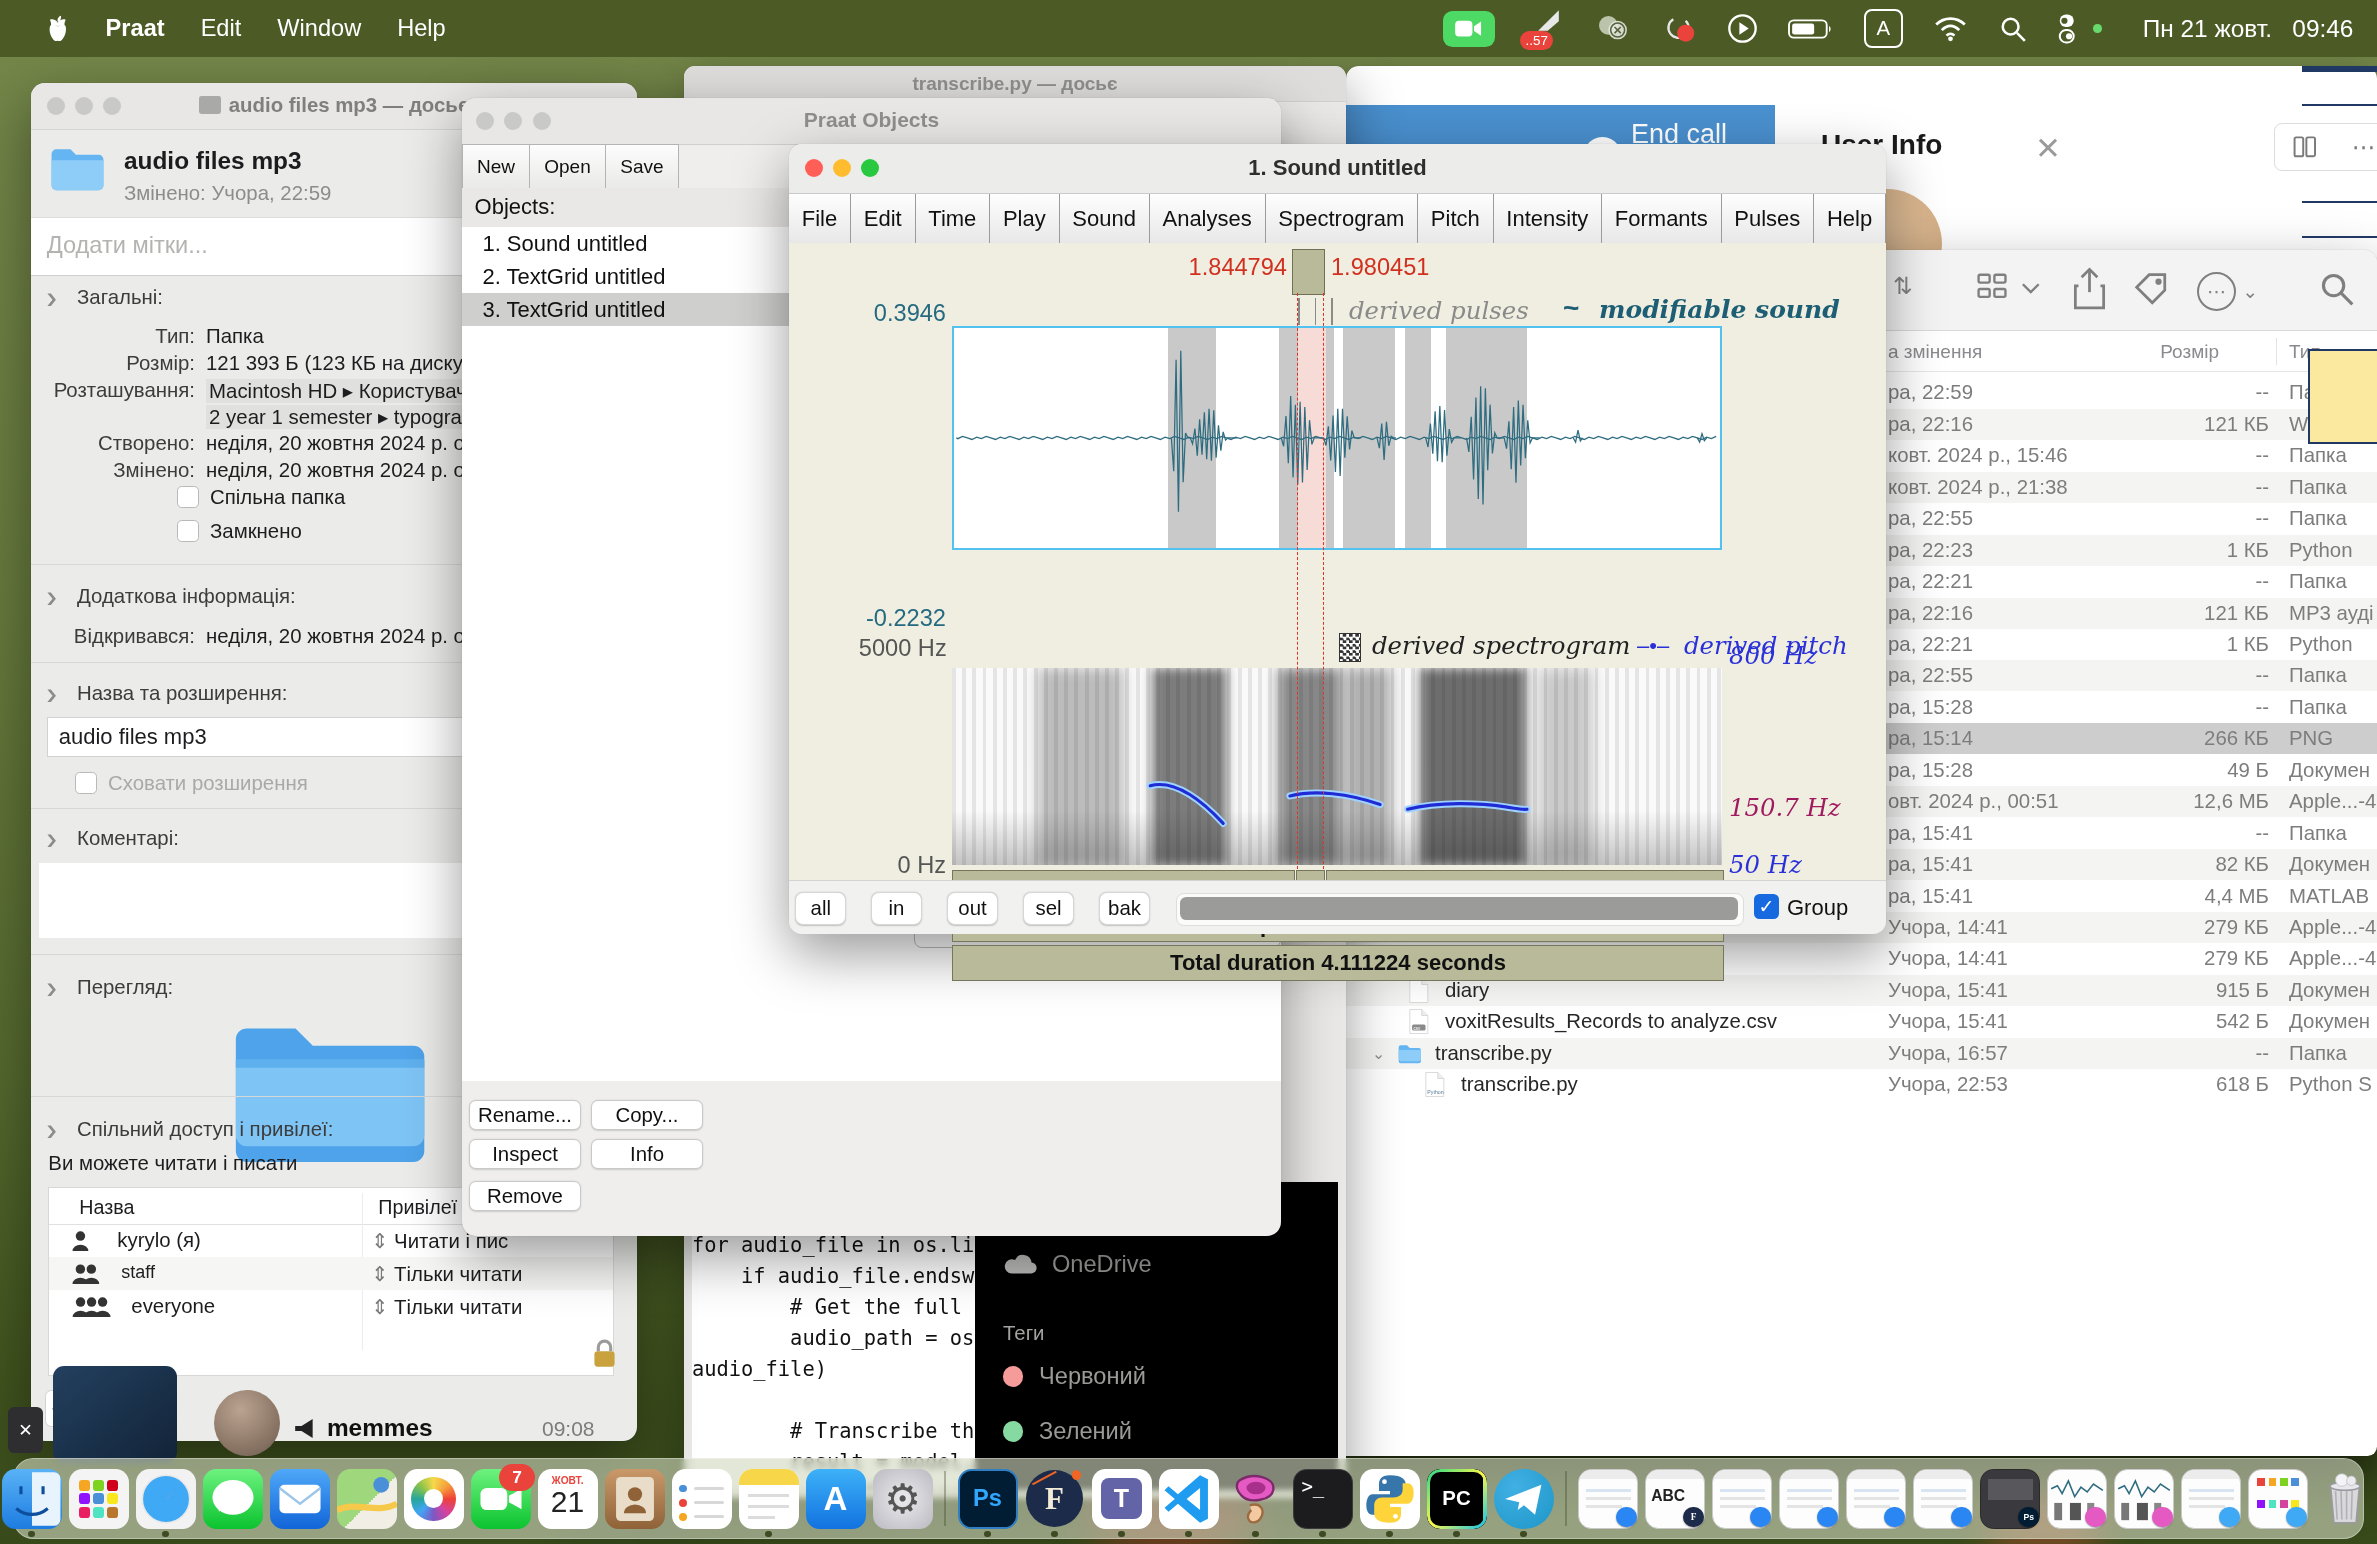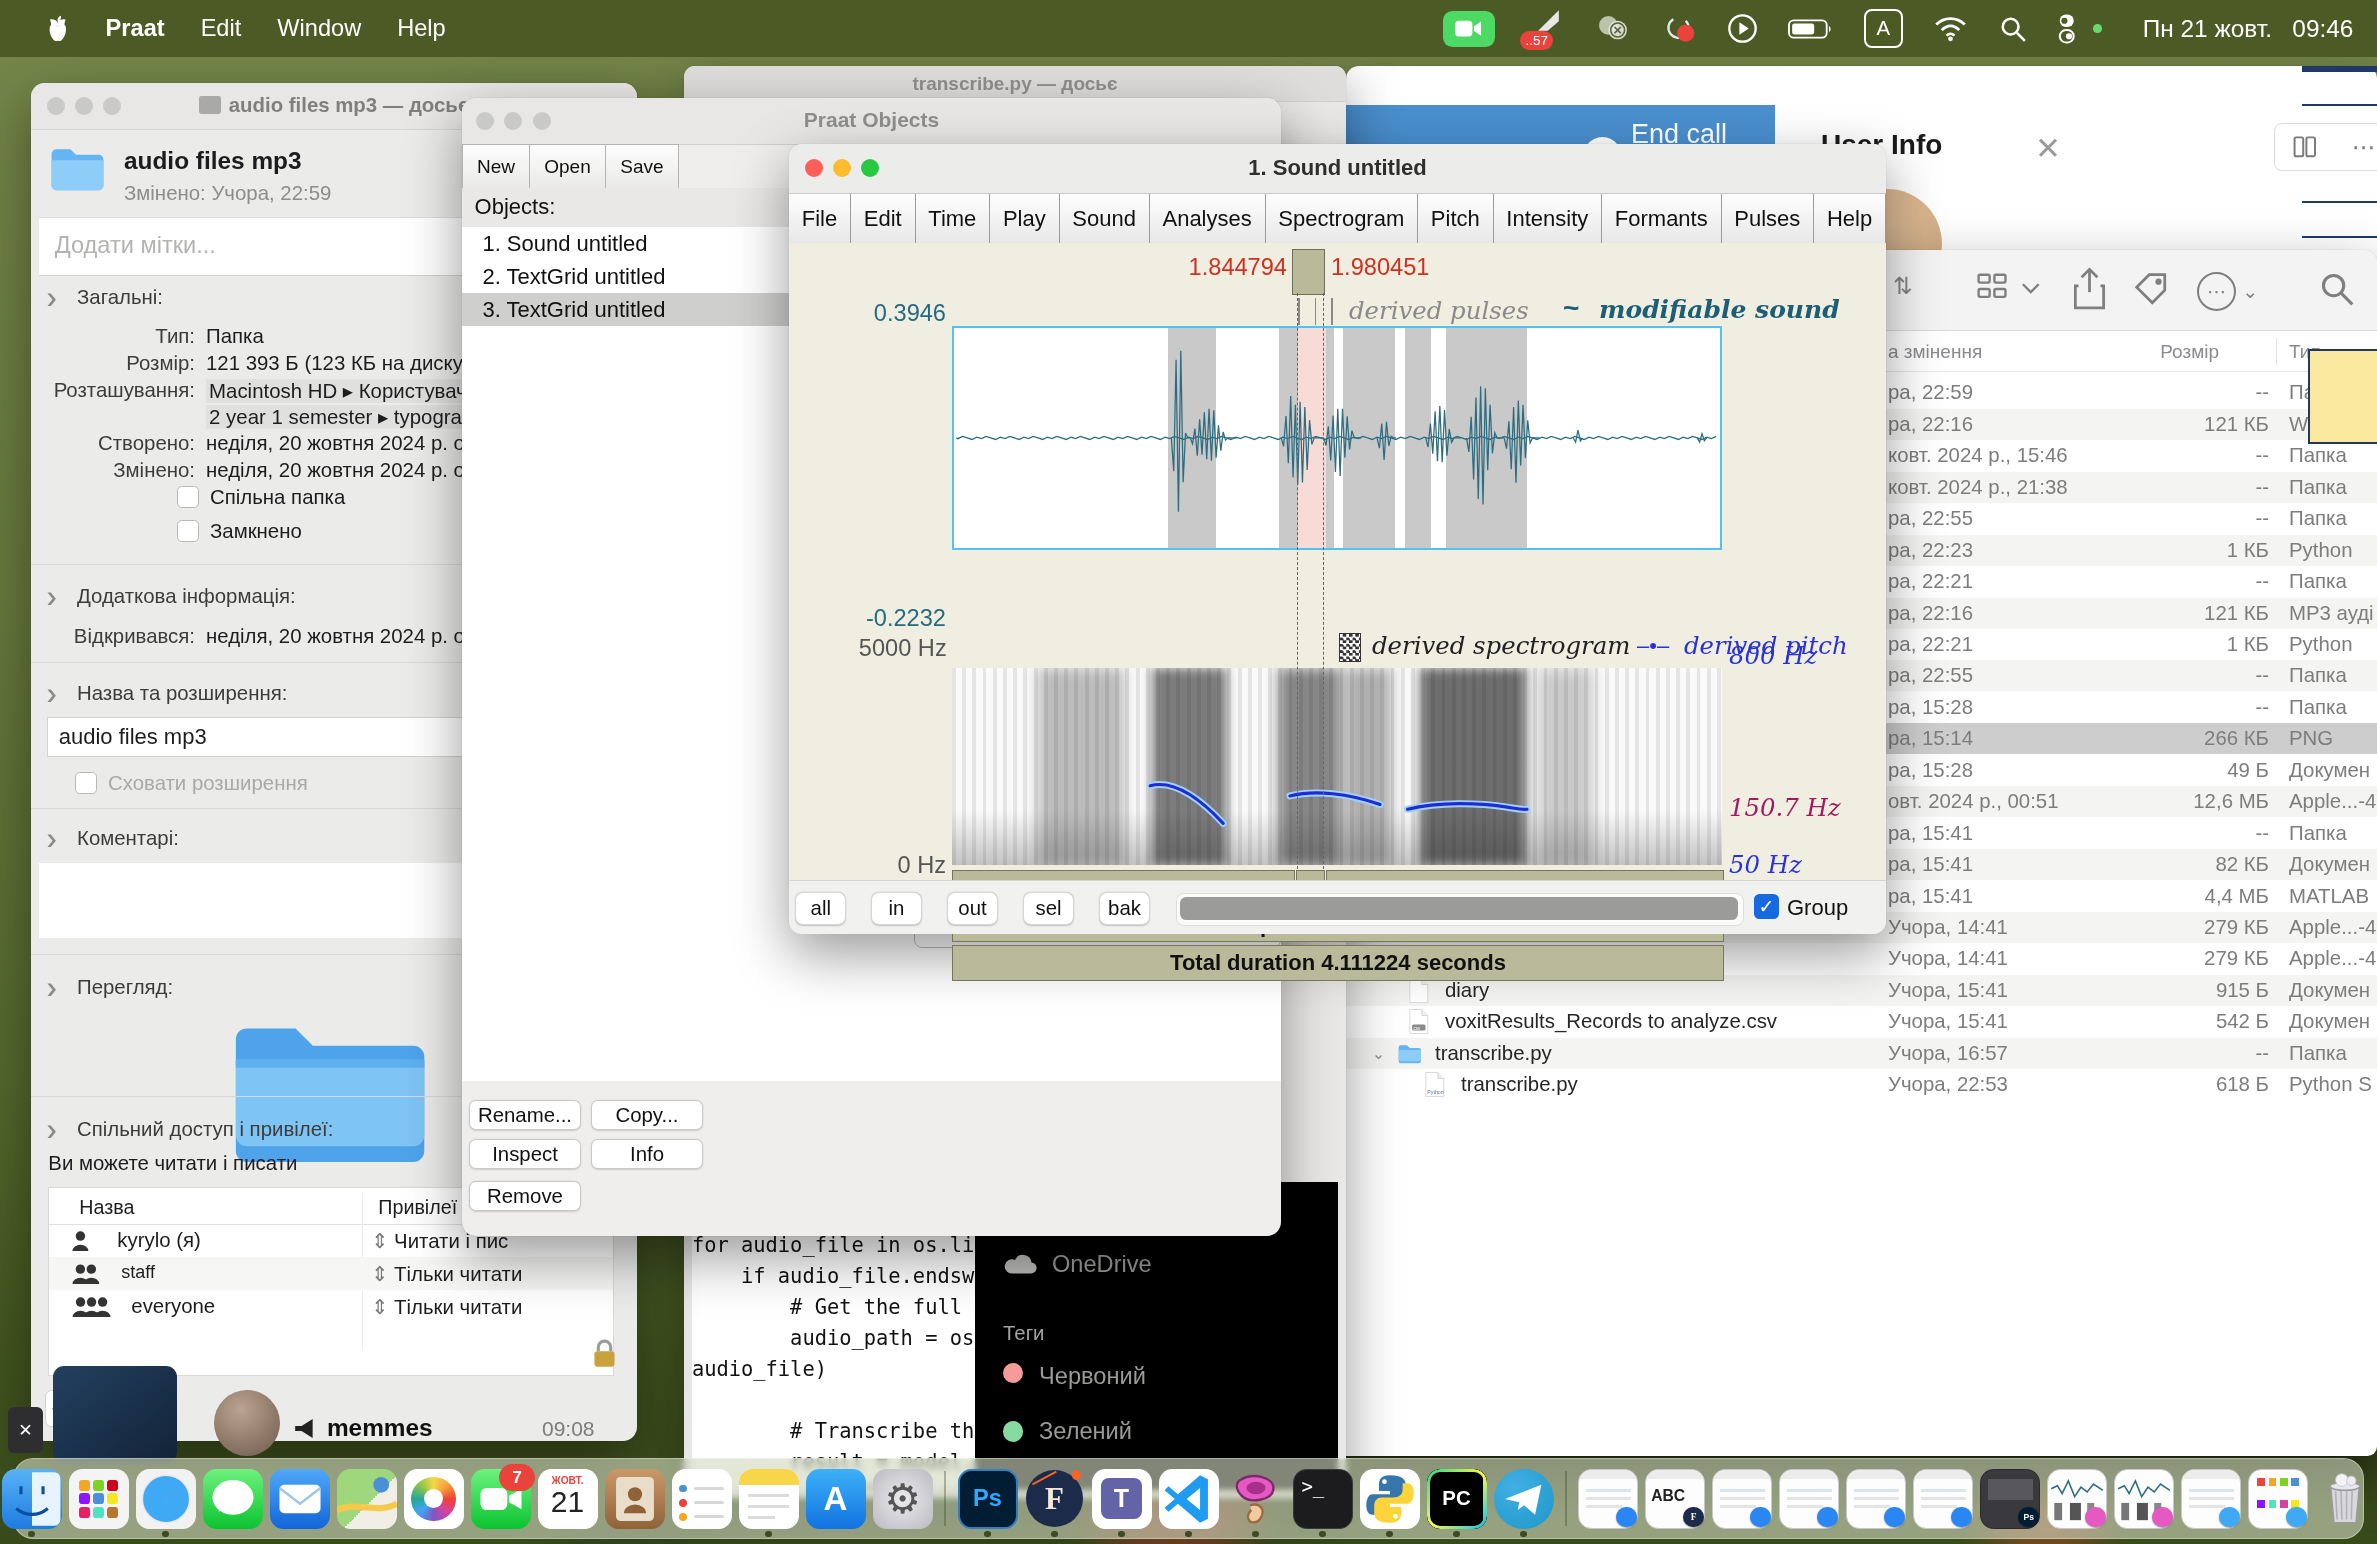--- a/index.html
+++ b/index.html
@@ -329,21 +329,21 @@
 
     <div class="abs" style="left:291px;top:1116px;width:363px;height:308px;background:#000000;border-radius:0 0 9.4px 9.4px;">
       <div class="abs" style="left:28px;top:69px;display:flex;align-items:center;">
         <svg width="35" height="23.6" viewBox="0 0 44 30">
             <path d="M12 26 a9 9 0 1 1 3 -17 a11 11 0 0 1 21 3 a7 7 0 0 1 -1 14 Z" fill="#b9b9b7"></path>
           </svg>
         <span style="font-size:23.6px;color:#9a9a98;margin-left:14px;">OneDrive</span>
       </div>
       <div class="abs" style="left:28px;top:140px;font-size:20.4px;color:#a2a2a0;">Теги</div>
       <div id="tr-tags" class="abs" style="left:28px;top:181px;width:299px;">
-          <div style="position: absolute; left: 0px; top: 0px; display: flex; align-items: flex-start;">
+          <div style="position: absolute; left: 0px; top: 0px; display: flex; align-items: center;">
             <span style="width:20.4px;height:20.4px;border-radius:50%;background:#f59b99;"></span>
             <span style="font-size:23.6px;color:#9a9a98;margin-left:15.7px;">Червоний</span>
           </div>
           <div style="position: absolute; left: 0px; top: 55px; display: flex; align-items: center;">
             <span style="width:20.4px;height:20.4px;border-radius:50%;background:#86d9a0;"></span>
             <span style="font-size:23.6px;color:#9a9a98;margin-left:15.7px;">Зелений</span>
           </div>
         </div>
     </div>
   </div>
@@ -358,21 +358,21 @@
       </div>
     </div>
 
     <svg class="abs" style="left:19px;top:63px;" width="55" height="46" viewBox="0 0 70 58">
       <path d="M2 10 a6 6 0 0 1 6 -6 h18 l7 7 h29 a6 6 0 0 1 6 6 v33 a6 6 0 0 1 -6 6 H8 a6 6 0 0 1 -6 -6 Z" fill="#64b5f2"></path>
       <path d="M2 18 h66 v32 a6 6 0 0 1 -6 6 H8 a6 6 0 0 1 -6 -6 Z" fill="#8ecdf8"></path>
     </svg>
     <div class="abs" style="left:93px;top:64px;font-size:24.4px;font-weight:bold;color:#1c1c1e;">audio files mp3</div>
     <div class="abs" style="left:93px;top:99px;font-size:20.4px;color:#8c8c8a;">Змінено: Учора, 22:59</div>
 
-    <div class="abs" style="left:8px;top:134px;width:100%;height:57px;background:#fff;border-top:0.8px solid #dddddb;border-bottom:0.8px solid #cfcfcd;text-align:center;">
+    <div class="abs" style="left:0;top:134px;width:100%;height:57px;background:#fff;border-top:0.8px solid #dddddb;border-bottom:0.8px solid #cfcfcd;text-align:center;">
       <span class="abs" style="left:15.7px;top:14px;font-size:23.6px;color:#b3b3b1;">Додати мітки...</span>
     </div>
     <span class="chev" style="left:14px;top:206px;">❯</span>
     <div class="sechead" style="left:46px;top:203px;">Загальні:</div>
     <div id="info-kv">
         <span class="kv-label" style="left: 0px; top: 242px; width: 164px;">Тип:</span>
         <span class="kv-val" style="left: 175px; top: 242px;">Папка</span>
         <span class="kv-label" style="left: 0px; top: 269px; width: 164px;">Розмір:</span>
         <span class="kv-val" style="left: 175px; top: 269px;">121 393 Б (123 КБ на диску) для 2</span>
         <span class="kv-label" style="left: 0px; top: 296px; width: 164px;">Розташування:</span>

